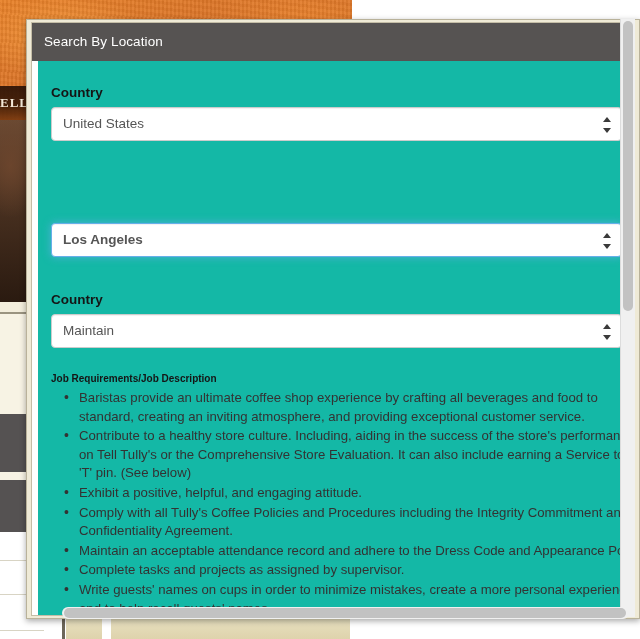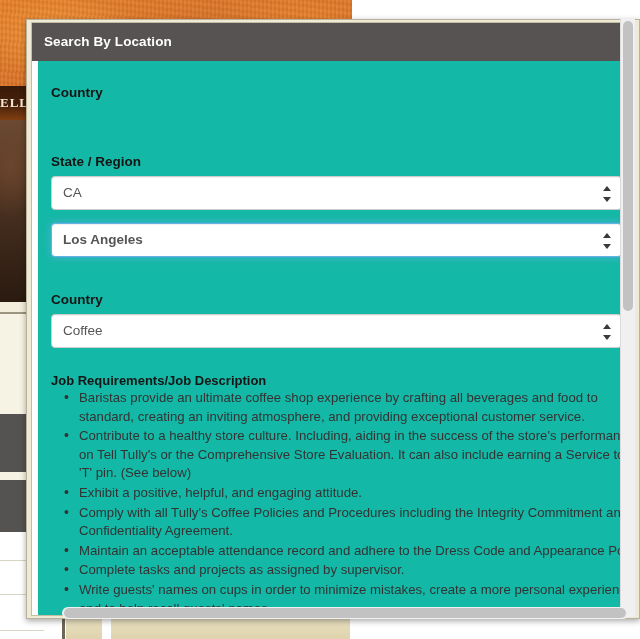--- a/index.html
+++ b/index.html
@@ -173,21 +173,21 @@
     height: 38px;
     background: #565352;
     box-sizing: border-box;
   }
   .modal-title {
     position: absolute;
     left: 12px;
     top: 11px;
     color: #ffffff;
     font-size: 13.5px;
-    font-weight: bold;
+    font-weight: normal;
     letter-spacing: .1px;
     white-space: nowrap;
   }
 
   .modal-body {
     position: absolute;
     left: 6px;
     top: 38px;
     width: 597px;
     height: 554px;
@@ -250,21 +250,21 @@
   .select-arrows .dn {
     bottom: 1px;
     border-top: 5px solid #3a3a3a;
   }
 
   
   .jd-title {
     position: absolute;
     left: 13px;
     top: 312px;
-    font-size: 13px;
+    font-size: 10px;
     font-weight: bold;
     color: #151515;
     white-space: nowrap;
   }
   .jd-list {
     position: absolute;
     left: 13px;
     top: 328px;
     width: 570px;
     margin: 0;
@@ -364,47 +364,44 @@
   <div class="modal">
 
     <div class="modal-header">
       <div class="modal-title">Search By Location</div>
     </div>
 
     <div class="modal-body">
 
       <div class="form-field" style="top:24px">
         <div class="field-label">Country</div>
-      </div>
-
-      <div class="form-field" style="top:93px">
-        <div class="field-label">State / Region</div>
         <div class="select-box">
-          <span class="select-value">CA</span>
+          <span class="select-value">United States</span>
           <span class="select-arrows">
             <i class="up"></i>
               <i class="dn"></i>
           </span>
         </div>
       </div>
+
 
       <div class="form-field" style="top:162px">
         <div class="select-box focused">
           <span class="select-value">Los Angeles</span>
           <span class="select-arrows">
             <i class="up"></i>
               <i class="dn"></i>
           </span>
         </div>
       </div>
 
       <div class="form-field" style="top:231px">
         <div class="field-label">Country</div>
         <div class="select-box">
-          <span class="select-value">Coffee</span>
+          <span class="select-value">Maintain</span>
           <span class="select-arrows">
             <i class="up"></i>
               <i class="dn"></i>
           </span>
         </div>
       </div>
 
       <div class="jd-title">Job Requirements/Job Description</div>
 
       <ul class="jd-list" id="jd-list">

